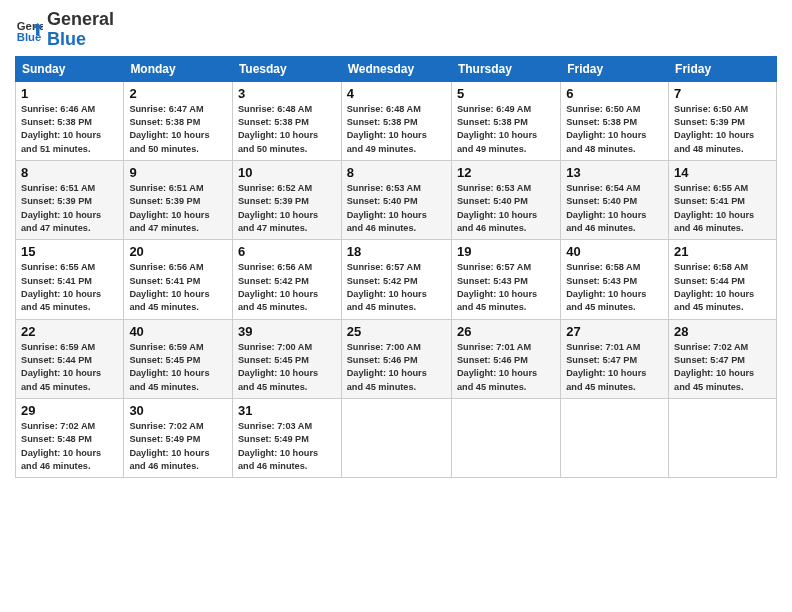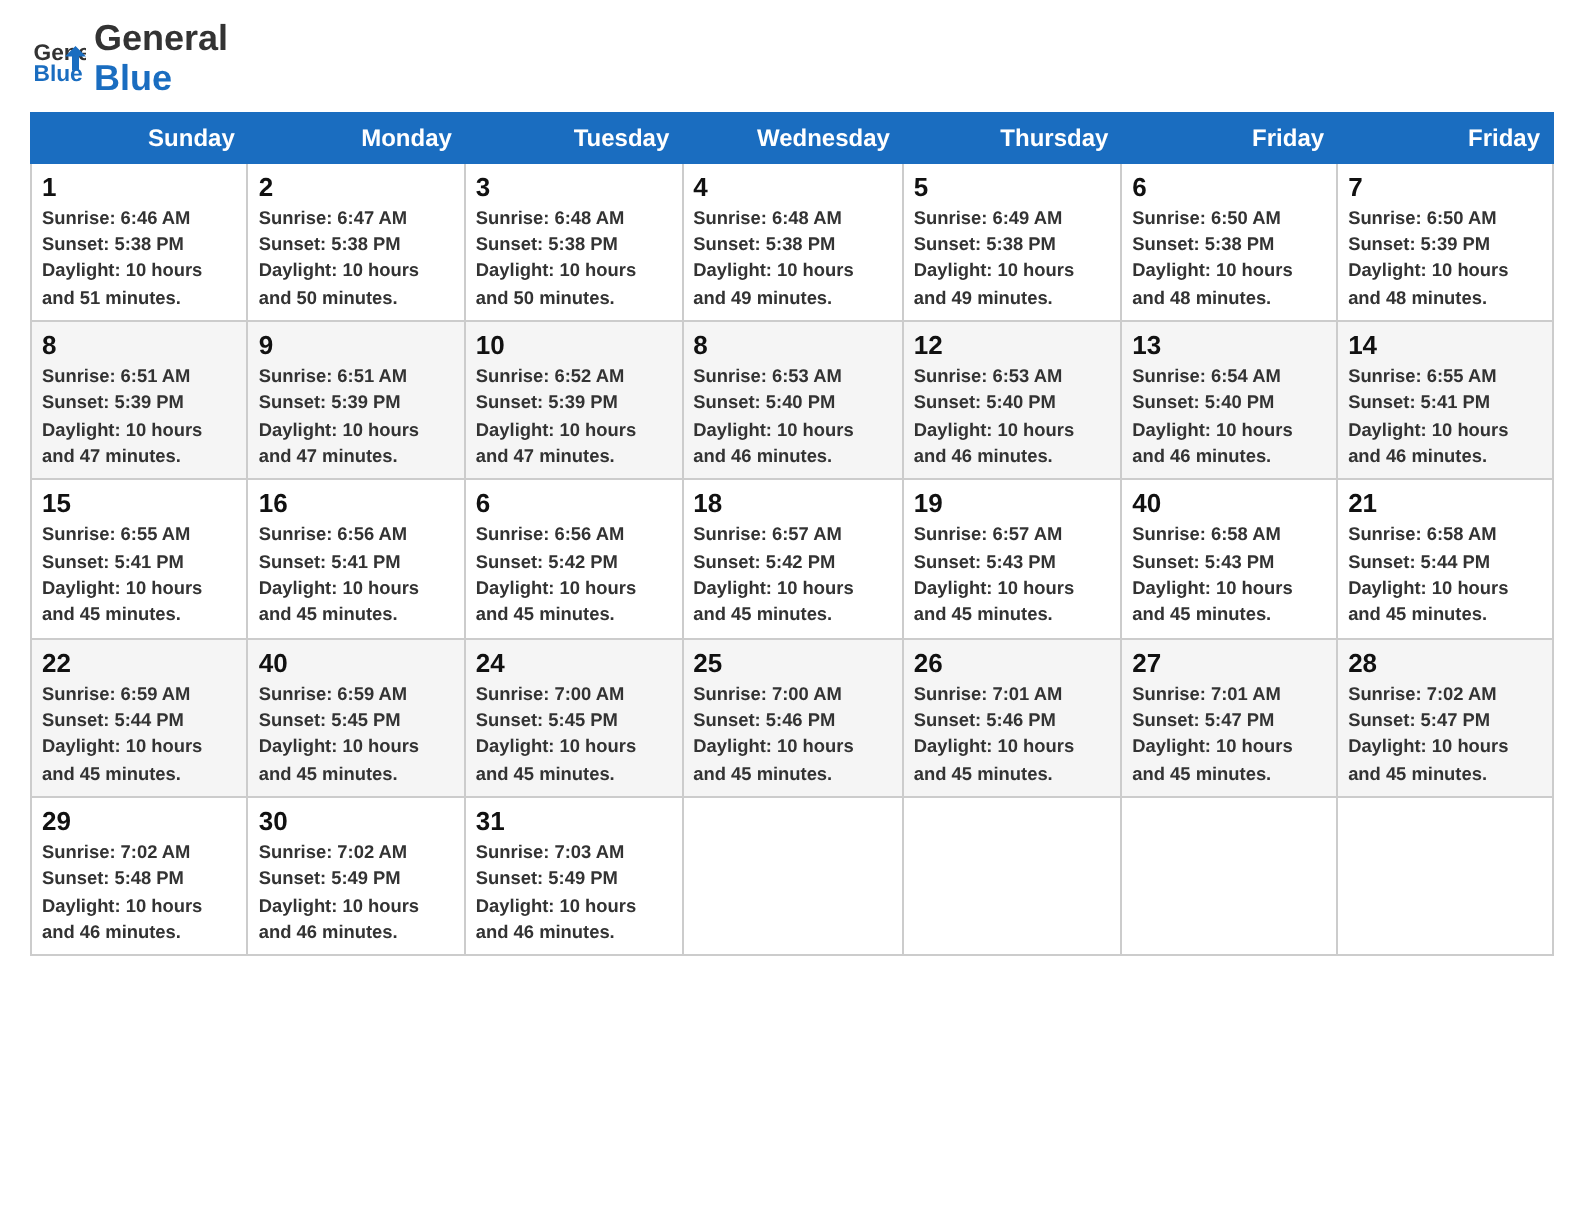--- a/index.html
+++ b/index.html
@@ -52,21 +52,21 @@
       color: #555;
     }
     .calendar {
       width: 100%;
       border-collapse: collapse;
       font-size: 9.5px;
     }
     .calendar thead tr th {
       background: #1a6dc0;
       color: #fff;
-      text-align: right;
+      text-align: left;
       padding: 5px 6px;
       font-size: 12px;
       font-weight: bold;
       border: 1px solid #1a6dc0;
     }
     .calendar tbody tr td {
       border: 1px solid #ccc;
       vertical-align: top;
       padding: 4px 5px;
       width: 113px;
@@ -188,21 +188,21 @@
             <span class="day-number">14</span>
             <div class="day-info">Sunrise: 6:55 AM<br>Sunset: 5:41 PM<br>Daylight: 10 hours<br>and 46 minutes.</div>
           </td>
         </tr>
         <tr>
           <td>
             <span class="day-number">15</span>
             <div class="day-info">Sunrise: 6:55 AM<br>Sunset: 5:41 PM<br>Daylight: 10 hours<br>and 45 minutes.</div>
           </td>
           <td>
-            <span class="day-number">16</span>
+            <span class="day-number">20</span>
             <div class="day-info">Sunrise: 6:56 AM<br>Sunset: 5:41 PM<br>Daylight: 10 hours<br>and 45 minutes.</div>
           </td>
           <td>
             <span class="day-number">6</span>
             <div class="day-info">Sunrise: 6:56 AM<br>Sunset: 5:42 PM<br>Daylight: 10 hours<br>and 45 minutes.</div>
           </td>
           <td>
             <span class="day-number">18</span>
             <div class="day-info">Sunrise: 6:57 AM<br>Sunset: 5:42 PM<br>Daylight: 10 hours<br>and 45 minutes.</div>
           </td>
@@ -222,21 +222,21 @@
         <tr>
           <td>
             <span class="day-number">22</span>
             <div class="day-info">Sunrise: 6:59 AM<br>Sunset: 5:44 PM<br>Daylight: 10 hours<br>and 45 minutes.</div>
           </td>
           <td>
             <span class="day-number">40</span>
             <div class="day-info">Sunrise: 6:59 AM<br>Sunset: 5:45 PM<br>Daylight: 10 hours<br>and 45 minutes.</div>
           </td>
           <td>
-            <span class="day-number">24</span>
+            <span class="day-number">39</span>
             <div class="day-info">Sunrise: 7:00 AM<br>Sunset: 5:45 PM<br>Daylight: 10 hours<br>and 45 minutes.</div>
           </td>
           <td>
             <span class="day-number">25</span>
             <div class="day-info">Sunrise: 7:00 AM<br>Sunset: 5:46 PM<br>Daylight: 10 hours<br>and 45 minutes.</div>
           </td>
           <td>
             <span class="day-number">26</span>
             <div class="day-info">Sunrise: 7:01 AM<br>Sunset: 5:46 PM<br>Daylight: 10 hours<br>and 45 minutes.</div>
           </td>

